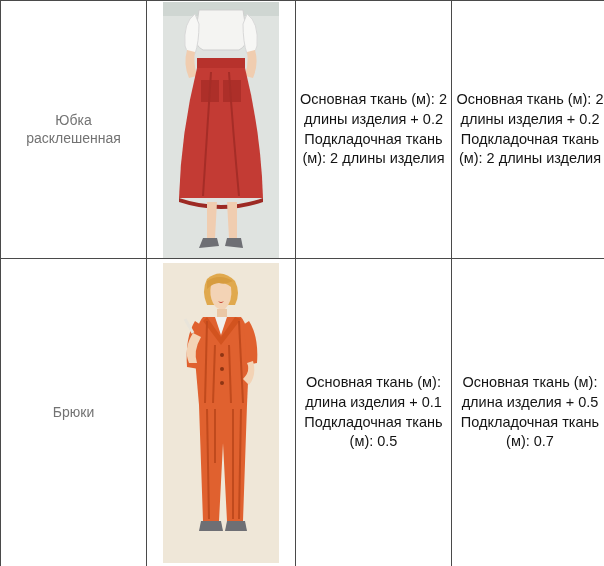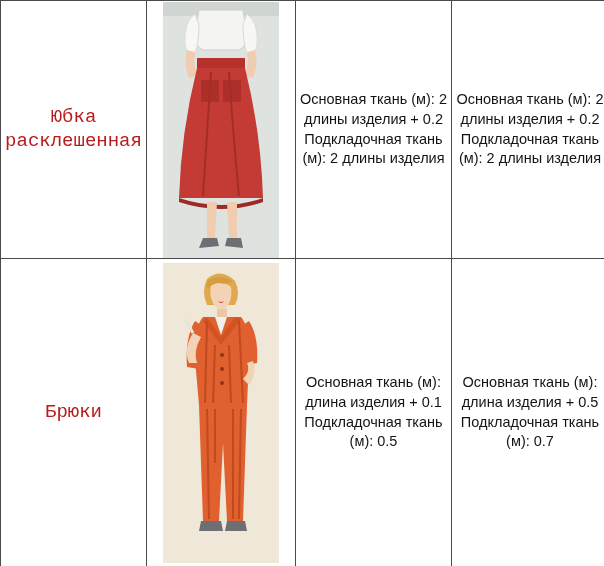--- a/index.html
+++ b/index.html
@@ -37,24 +37,23 @@
   .col-name { width: 145px; }
   .col-img  { width: 148px; }
   .col-a    { width: 155px; }
   .col-b    { width: 156px; }
 
   .row-skirt { height: 258px; }
   .row-pants { height: 308px; }
 
   .item-name {
     padding: 0 12px;
-    font-size: 19px;
+    font-size: 14px;
     line-height: 1.25;
-    color: #b91c1c;
-    font-family: Liberation Mono, monospace;
+    color: #737373;
   }
   .spec {
     padding: 6px 10px;
     font-size: 14.5px;
     line-height: 1.35;
     color: #141414;
     vertical-align: middle;
   }
   .img-cell {
     padding: 0;

